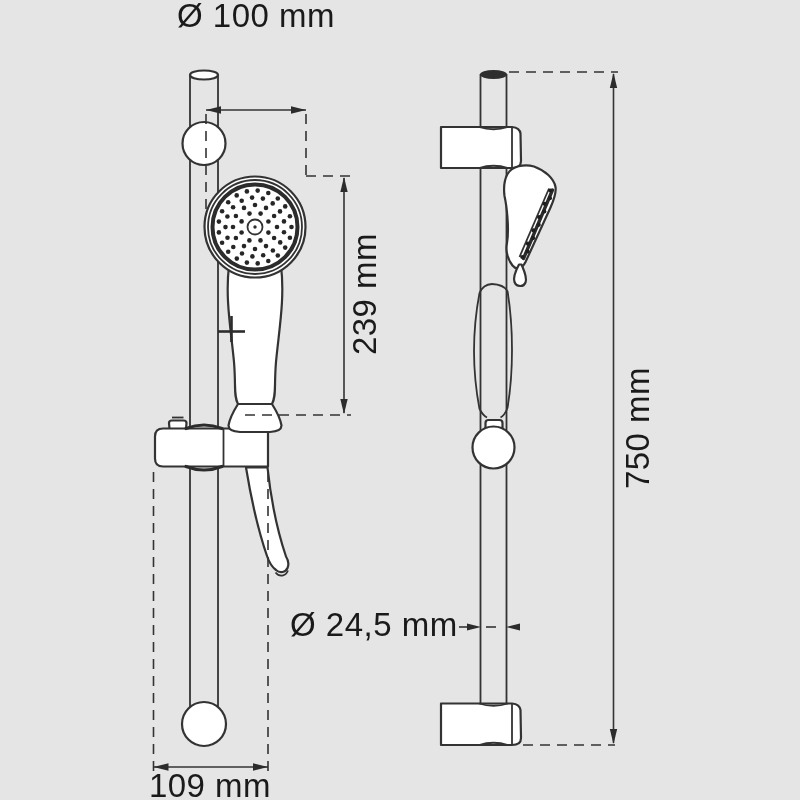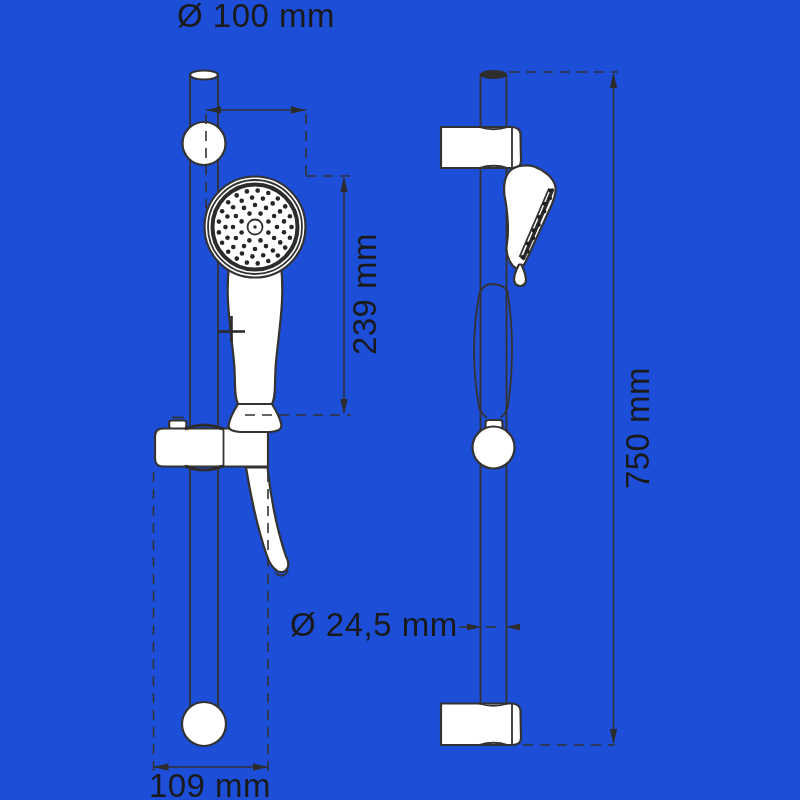--- a/index.html
+++ b/index.html
@@ -1,17 +1,17 @@
 <!DOCTYPE html>
 <html><head>
 <meta charset="utf-8">
 <style>
   html,body{margin:0;padding:0;background:#ffffff;}
   .drawing-page{
-    width:800px;height:800px;background:#1d4ed8;position:relative;overflow:hidden;
+    width:800px;height:800px;background:#e5e5e5;position:relative;overflow:hidden;
     font-family:"Liberation Sans", sans-serif;
   }
   svg{display:block;}
   .outline{fill:#ffffff;stroke:#333333;stroke-width:2.2;stroke-linejoin:round;}
   .thin{fill:none;stroke:#333333;stroke-width:1.8;}
   .thick{fill:none;stroke:#2c2c2c;stroke-width:3.2;stroke-linecap:round;}
   .dim{stroke:#333333;stroke-width:1.6;fill:none;}
   .dim-dash{stroke:#333333;stroke-width:1.6;fill:none;stroke-dasharray:10 7;}
   .arrow{fill:#2c2c2c;stroke:none;}
   .dim-text{font-size:33px;fill:#1a1a1a;letter-spacing:0.5px;}

